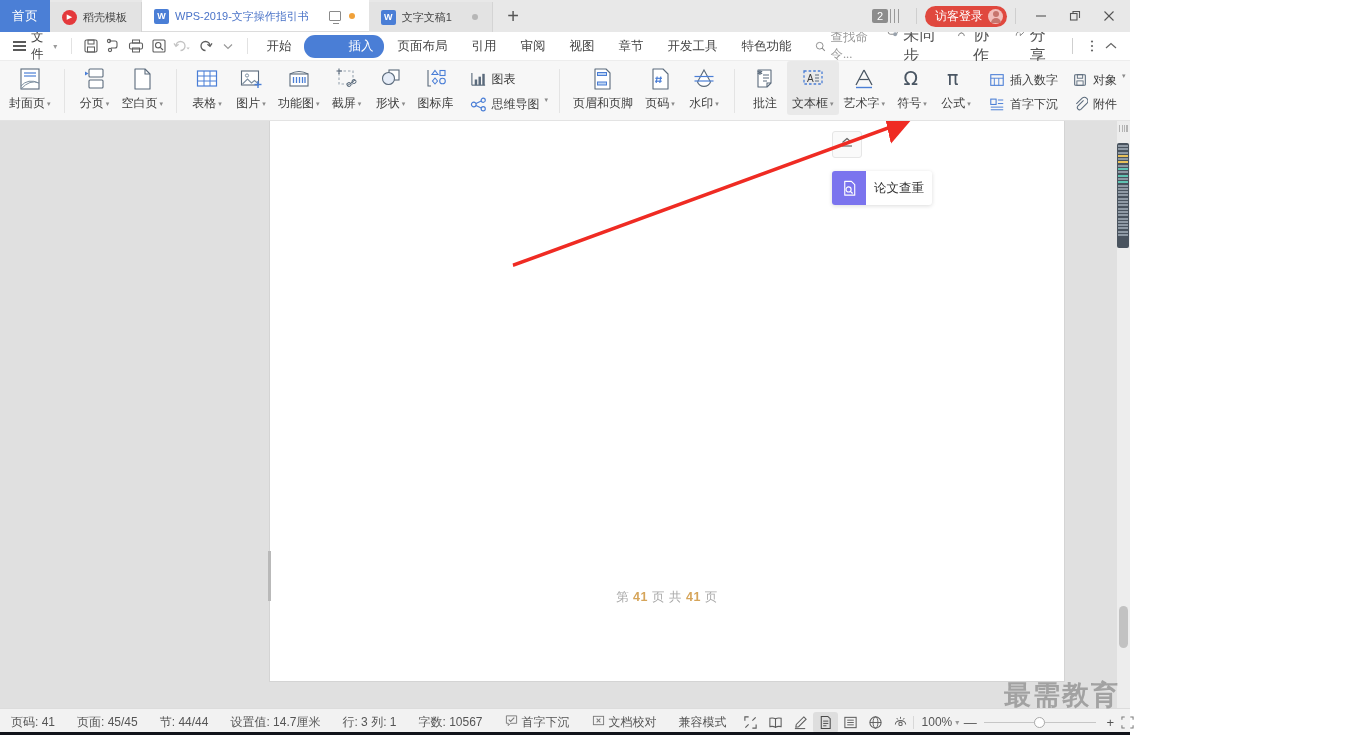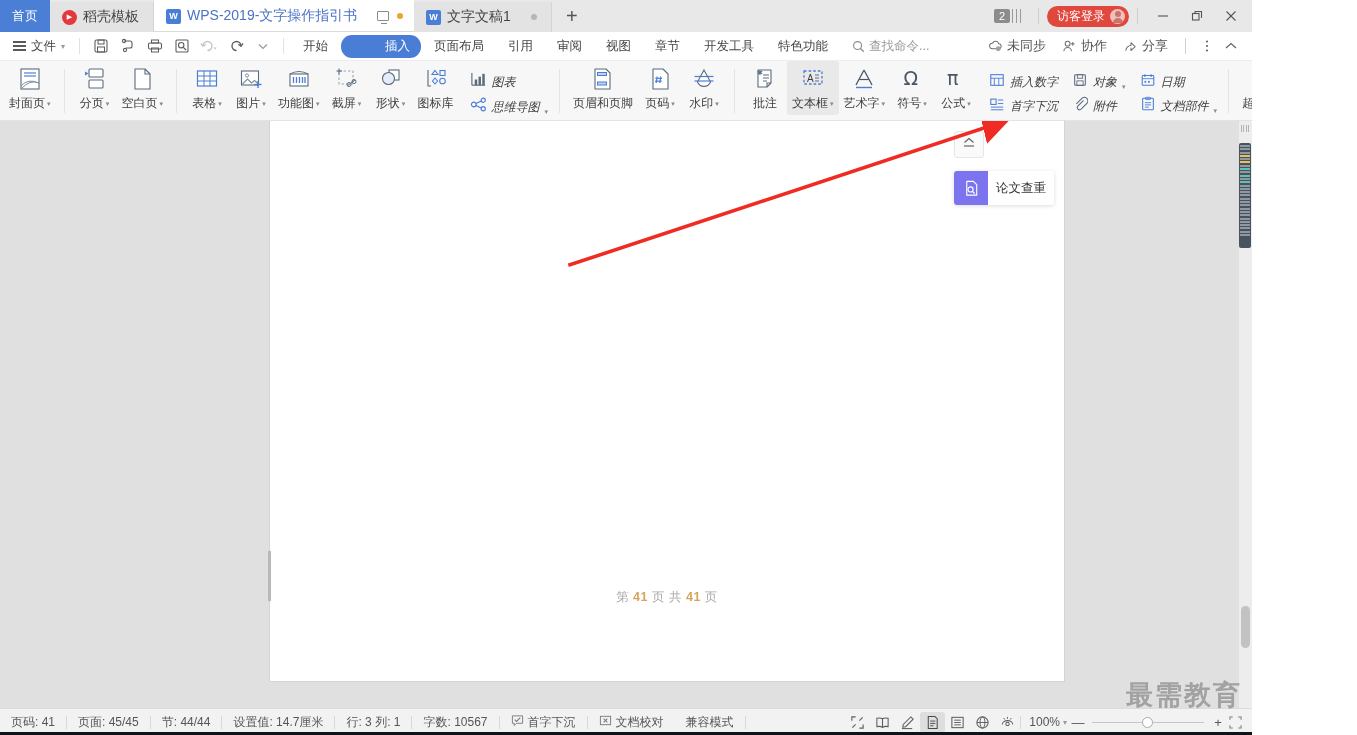--- a/index.html
+++ b/index.html
@@ -4,21 +4,21 @@
 <style>
   * { box-sizing: border-box; margin:0; padding:0; }
   html,body { width:1357px; height:735px; overflow:hidden; }
   body {
     font-family: "Liberation Sans", "DejaVu Sans", sans-serif;
     font-size: 12px;
     color:#333;
     background:#fff;
     -webkit-font-smoothing: antialiased;
   }
-  .app { position:relative; width:1252px; height:735px; display:flex; flex-direction:column; background:#f2f2f2; }
+  .app { position:relative; width:1130px; height:735px; display:flex; flex-direction:column; background:#f2f2f2; }
 
   
   .tabbar {
     height:32px; background:#e8e8e8; display:flex; align-items:flex-end;
     position:relative; flex:0 0 32px;
   }
   .tab-home {
     width:50px; height:32px; background:#4b7fd6; color:#fff;
     display:flex; align-items:center; justify-content:center;
     font-size:12.5px; letter-spacing:.5px;
@@ -34,21 +34,21 @@
   .tab .tab-ico {
     width:15px; height:15px; border-radius:2px; background:#4a7ed6; flex:0 0 15px;
     position:relative;
   }
   .tab .tab-ico::after {
     content:"W"; position:absolute; inset:0; color:#fff; font-size:9px;
     display:flex; align-items:center; justify-content:center; font-weight:bold;
   }
   .tab .tab-ico.dao { background:#e4393c; border-radius:50%; }
   .tab .tab-ico.dao::after { content:"\25B6"; font-size:7px; }
-  .tab-label { font-size:14px; }
+  .tab-label { font-size:11px; }
   .tab-extra { display:flex; align-items:center; gap:8px; margin-left:14px; }
   .mini-monitor { width:12px; height:10px; border:1.3px solid #8a8a8a; border-radius:1px; position:relative;}
   .mini-monitor::after{content:""; position:absolute; left:3px; bottom:-4px; width:6px; height:1.3px; background:#8a8a8a;}
   .dot-orange { width:6px; height:6px; border-radius:50%; background:#f0a13a; }
   .dot-grey { width:6px; height:6px; border-radius:50%; background:#b6b6b6; }
   .tab-newbtn {
     width:40px; height:32px; display:flex; align-items:center; justify-content:center;
     font-size:20px; color:#555; font-weight:300;
   }
   .tabbar-right {
@@ -66,56 +66,56 @@
     display:flex; align-items:center; gap:5px; padding:0 4px 0 10px; font-size:12px;
   }
   .login-pill .avat { width:15px; height:15px; border-radius:50%; background:#f2bfbb; position:relative; }
   .login-pill .avat::after{content:""; position:absolute; left:4.5px; top:2.5px; width:6px;height:6px;border-radius:50%;background:#c7756d;}
   .login-pill .avat::before{content:""; position:absolute; left:2.5px; bottom:1px; width:10px;height:5px;border-radius:5px 5px 0 0;background:#c7756d;}
   .winbtn { width:34px; height:32px; display:flex; align-items:center; justify-content:center; color:#555; font-size:13px; }
 
   
   .menubar {
     height:29px; background:#fff; display:flex; align-items:center;
-    padding:0 6px; flex:0 0 29px; border-bottom:1px solid #ededed;
+    padding:0 6px; flex:0 0 29px; border-bottom:1px solid #ededed;font-family:Liberation Serif, serif;
   }
   .mb-file { display:flex; align-items:center; gap:5px; padding:0 7px; font-size:12.5px; color:#444; }
   .hamb { display:inline-flex; flex-direction:column; gap:2.5px; }
   .hamb i { display:block; width:13px; height:1.6px; background:#5a5a5a; }
   .caret { font-size:8px; color:#9a9a9a; }
   .mb-sep { width:1px; height:16px; background:#e2e2e2; margin:0 7px; }
   .qa { width:27px; height:24px; display:flex; align-items:center; justify-content:center; color:#5d5d5d; }
   .qa svg { display:block; }
   .mtab {
     padding:3px 11px; font-size:12.5px; color:#444; border-radius:11px; margin:16px 1px; white-space:nowrap;
   }
   .mtab.active { background:#4a7ed6; color:#fff;padding-left:44px; }
   .mb-search { display:flex; align-items:center; gap:4px; margin-left:12px; color:#9a9a9a; font-size:12.5px; }
   .menubar-right { margin-left:auto; display:flex; align-items:center; gap:2px; padding-right:4px; }
-  .mr-item { display:flex; align-items:center; gap:4px; font-size:13px; color:#555; padding:0 7px; }
+  .mr-item { display:flex; align-items:flex-start; gap:4px; font-size:16px; color:#555; padding:0 7px; }
   .mr-icon-only { width:22px; display:flex; align-items:center; justify-content:center; color:#555; }
 
   
   .ribbon {
     height:60px; background:#f7f7f7; display:flex; align-items:flex-start;
     flex:0 0 60px; position:relative; overflow:hidden; border-bottom:1px solid #e3e3e3;
   }
   .rgroup { display:flex; align-items:flex-start; height:60px; padding:0 4px; }
   .rsep { width:1px; height:44px; background:#e4e4e4; margin:8px 4px 0 4px; flex:0 0 1px; }
   .ritem {
     display:flex; flex-direction:column; align-items:center; justify-content:flex-start;
     min-width:44px; padding:5px 5px 0 5px; border-radius:3px; height:54px;
   }
   .ritem.sel { background:#e9e9e9; }
   .ritem .ico { height:26px; display:flex; align-items:center; justify-content:center; }
   .ritem .lbl { font-size:12px; color:#3d3d3d; margin-top:3px; white-space:nowrap; display:flex; align-items:center; gap:2px;}
   .ritem .lbl .dc { font-size:7px; color:#8a8a8a; }
   
   .rcol { display:flex; flex-direction:column; justify-content:center; height:60px; padding:4px 2px 0; gap:1px;}
-  .rrow { display:flex; align-items:flex-end; gap:5px; padding:2px 5px; border-radius:3px; white-space:nowrap;font-style:italic; }
+  .rrow { display:flex; align-items:flex-start; gap:5px; padding:2px 5px; border-radius:3px; white-space:nowrap; }
   .rrow .t { font-size:12px; color:#3d3d3d; }
   .rrow .dc { font-size:7px; color:#8a8a8a; }
 
   
   .work { flex:1 1 auto; position:relative; background:#e0e0e0; overflow:hidden; }
   .page {
     position:absolute; left:270px; top:0px; width:794px; height:560px;
     background:#fff; box-shadow:0 0 0 1px #d4d4d4;
   }
   .page-footer {

